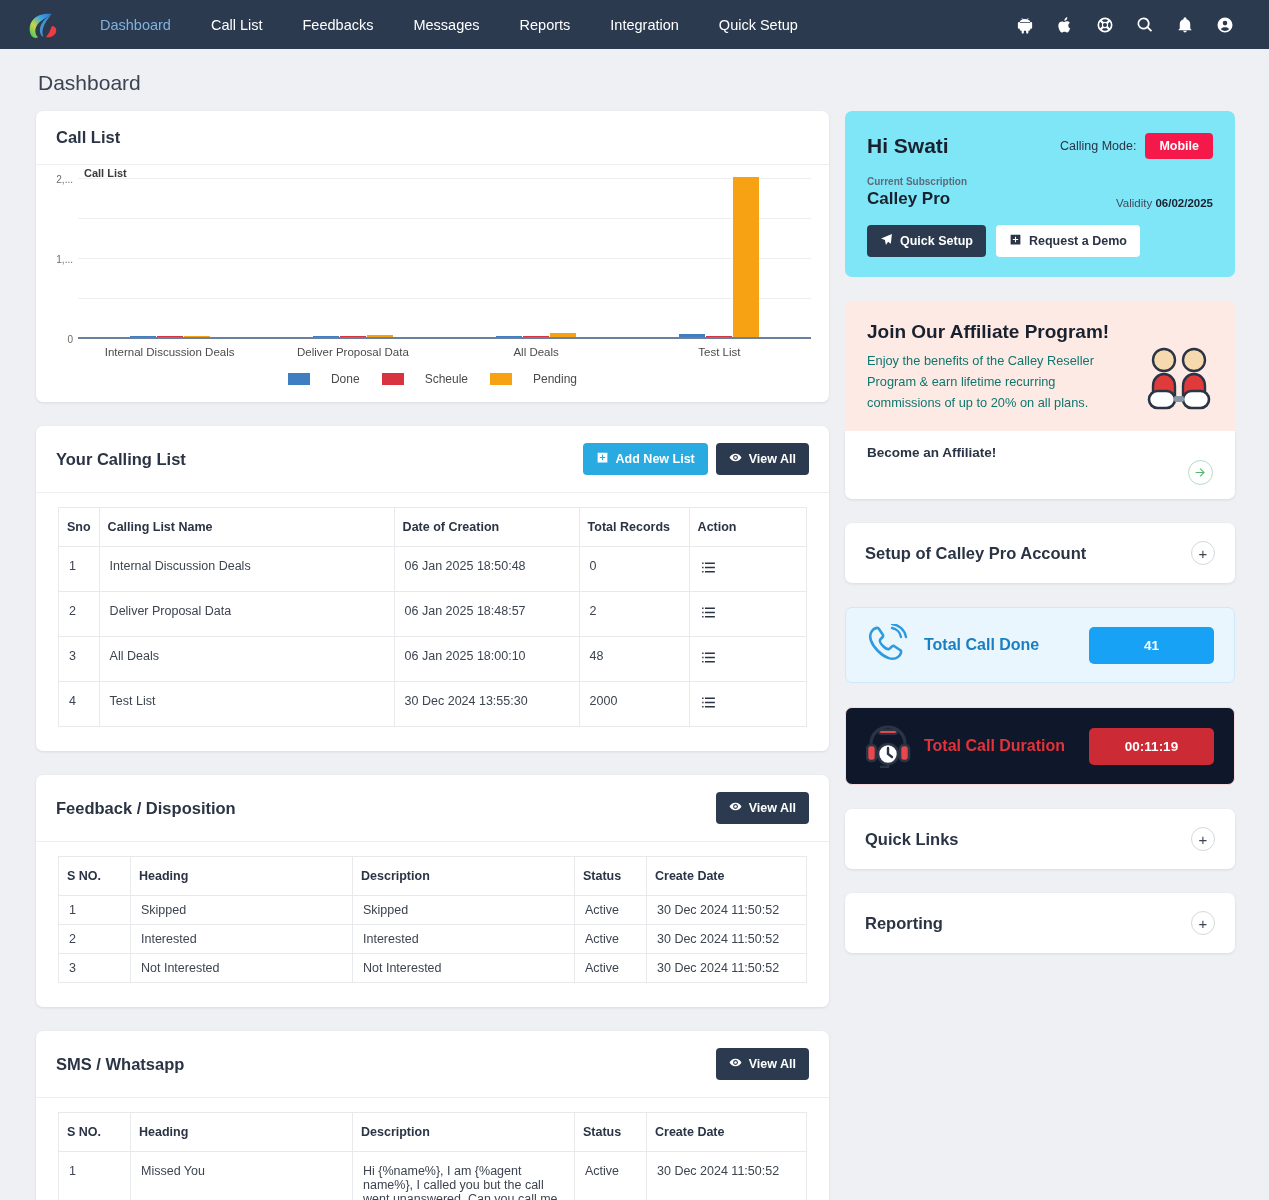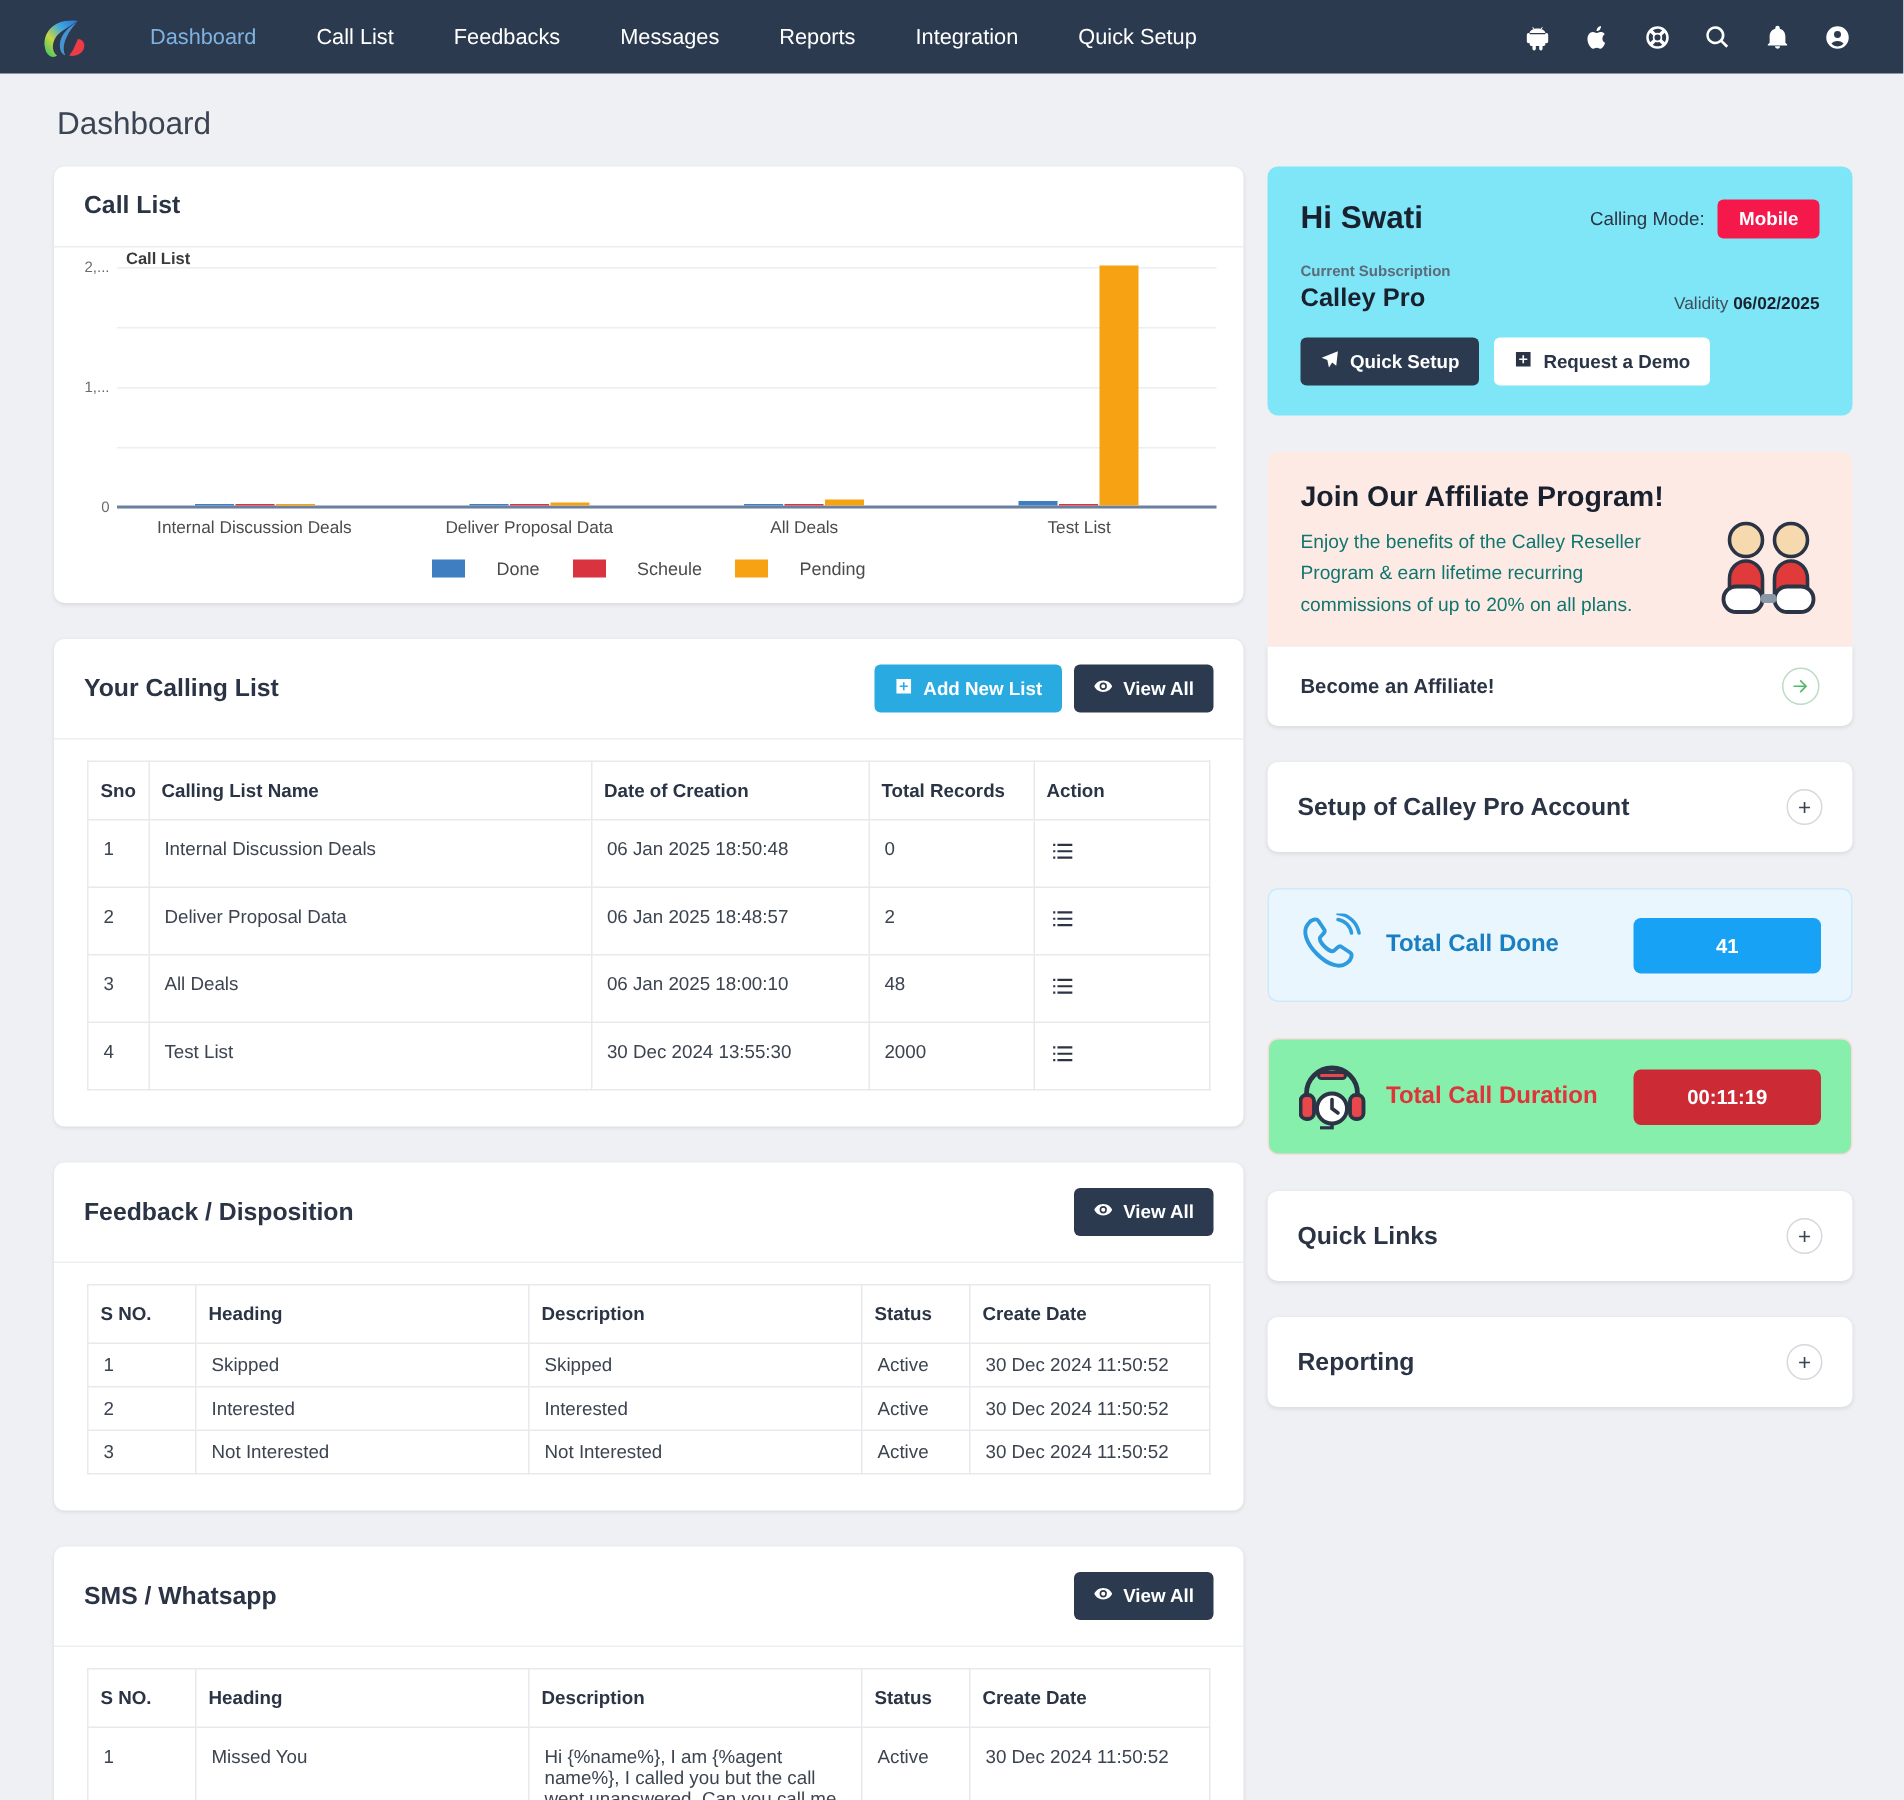--- a/index.html
+++ b/index.html
@@ -72,32 +72,32 @@
   .wel-val{margin-left:auto;font-size:11.5px;color:#3f4c5a;}
   .wel-val b{color:#19212e;}
   .wel-btns{display:flex;gap:10px;margin-top:16px;}
   .btn-white{background:#fff;color:#2b3445;}
   .btn-white svg{fill:#2b3445;}
 
   .aff{background:#fdeae5;border-radius:7px 7px 0 0;padding:20px 22px 18px 22px;position:relative;overflow:hidden;}
   .aff-title{font-size:19px;font-weight:700;color:#19212e;}
   .aff-text{font-size:12.8px;color:#0f766e;line-height:1.65;margin-top:7px;width:235px;}
   .aff-art{position:absolute;right:22px;top:46px;}
-  .aff-foot{background:#fff;border-radius:0 0 7px 7px;padding:14px 22px;display:flex;align-items:center;margin-bottom:24px;box-shadow:0 1px 3px rgba(0,0,0,.09);}
+  .aff-foot{background:#fff;border-radius:0 0 7px 7px;padding:14px 22px;display:flex;margin-bottom:24px;box-shadow:0 1px 3px rgba(0,0,0,.09);flex-direction:column;}
   .aff-foot-t{font-size:13.5px;font-weight:700;color:#2b3445;}
   .arrow-circle{margin-left:auto;width:25px;height:25px;border-radius:50%;border:1px solid #b9dcc2;display:flex;align-items:center;justify-content:center;cursor:pointer;}
   .arrow-circle svg{width:13px;height:13px;fill:#52b86a;}
 
   .acc{background:#fff;border-radius:7px;box-shadow:0 1px 3px rgba(0,0,0,.09);padding:18px 20px;display:flex;align-items:center;margin-bottom:24px;}
   .acc-title{font-size:16.5px;font-weight:700;color:#2b3445;}
   .plus-circle{margin-left:auto;width:24px;height:24px;border-radius:50%;border:1px solid #d5d8dd;display:flex;align-items:center;justify-content:center;font-size:15px;color:#3c4450;cursor:pointer;line-height:1;}
 
   .stat{border-radius:7px;padding:16px 20px;display:flex;align-items:center;margin-bottom:24px;}
   .stat-blue{background:#eaf6fe;border:1px solid #cfe8fb;}
-  .stat-red{background:#86efac;border:1px solid #fadada;}
+  .stat-red{background:#0f172a;border:1px solid #fadada;}
   .stat-ico{width:52px;flex:0 0 52px;display:flex;align-items:center;}
   .stat-name{font-size:16px;font-weight:700;margin-left:6px;}
   .stat-name.blue{color:#1a7fc1;}
   .stat-name.red{color:#e0333a;}
   .stat-val{margin-left:auto;border-radius:5px;color:#fff;font-size:13.5px;font-weight:600;padding:11px 10px;width:125px;text-align:center;}
   .stat-val.blue{background:#17a2f5;}
   .stat-val.red{background:#cc2a34;}
 </style>
 </head>
 <body>

